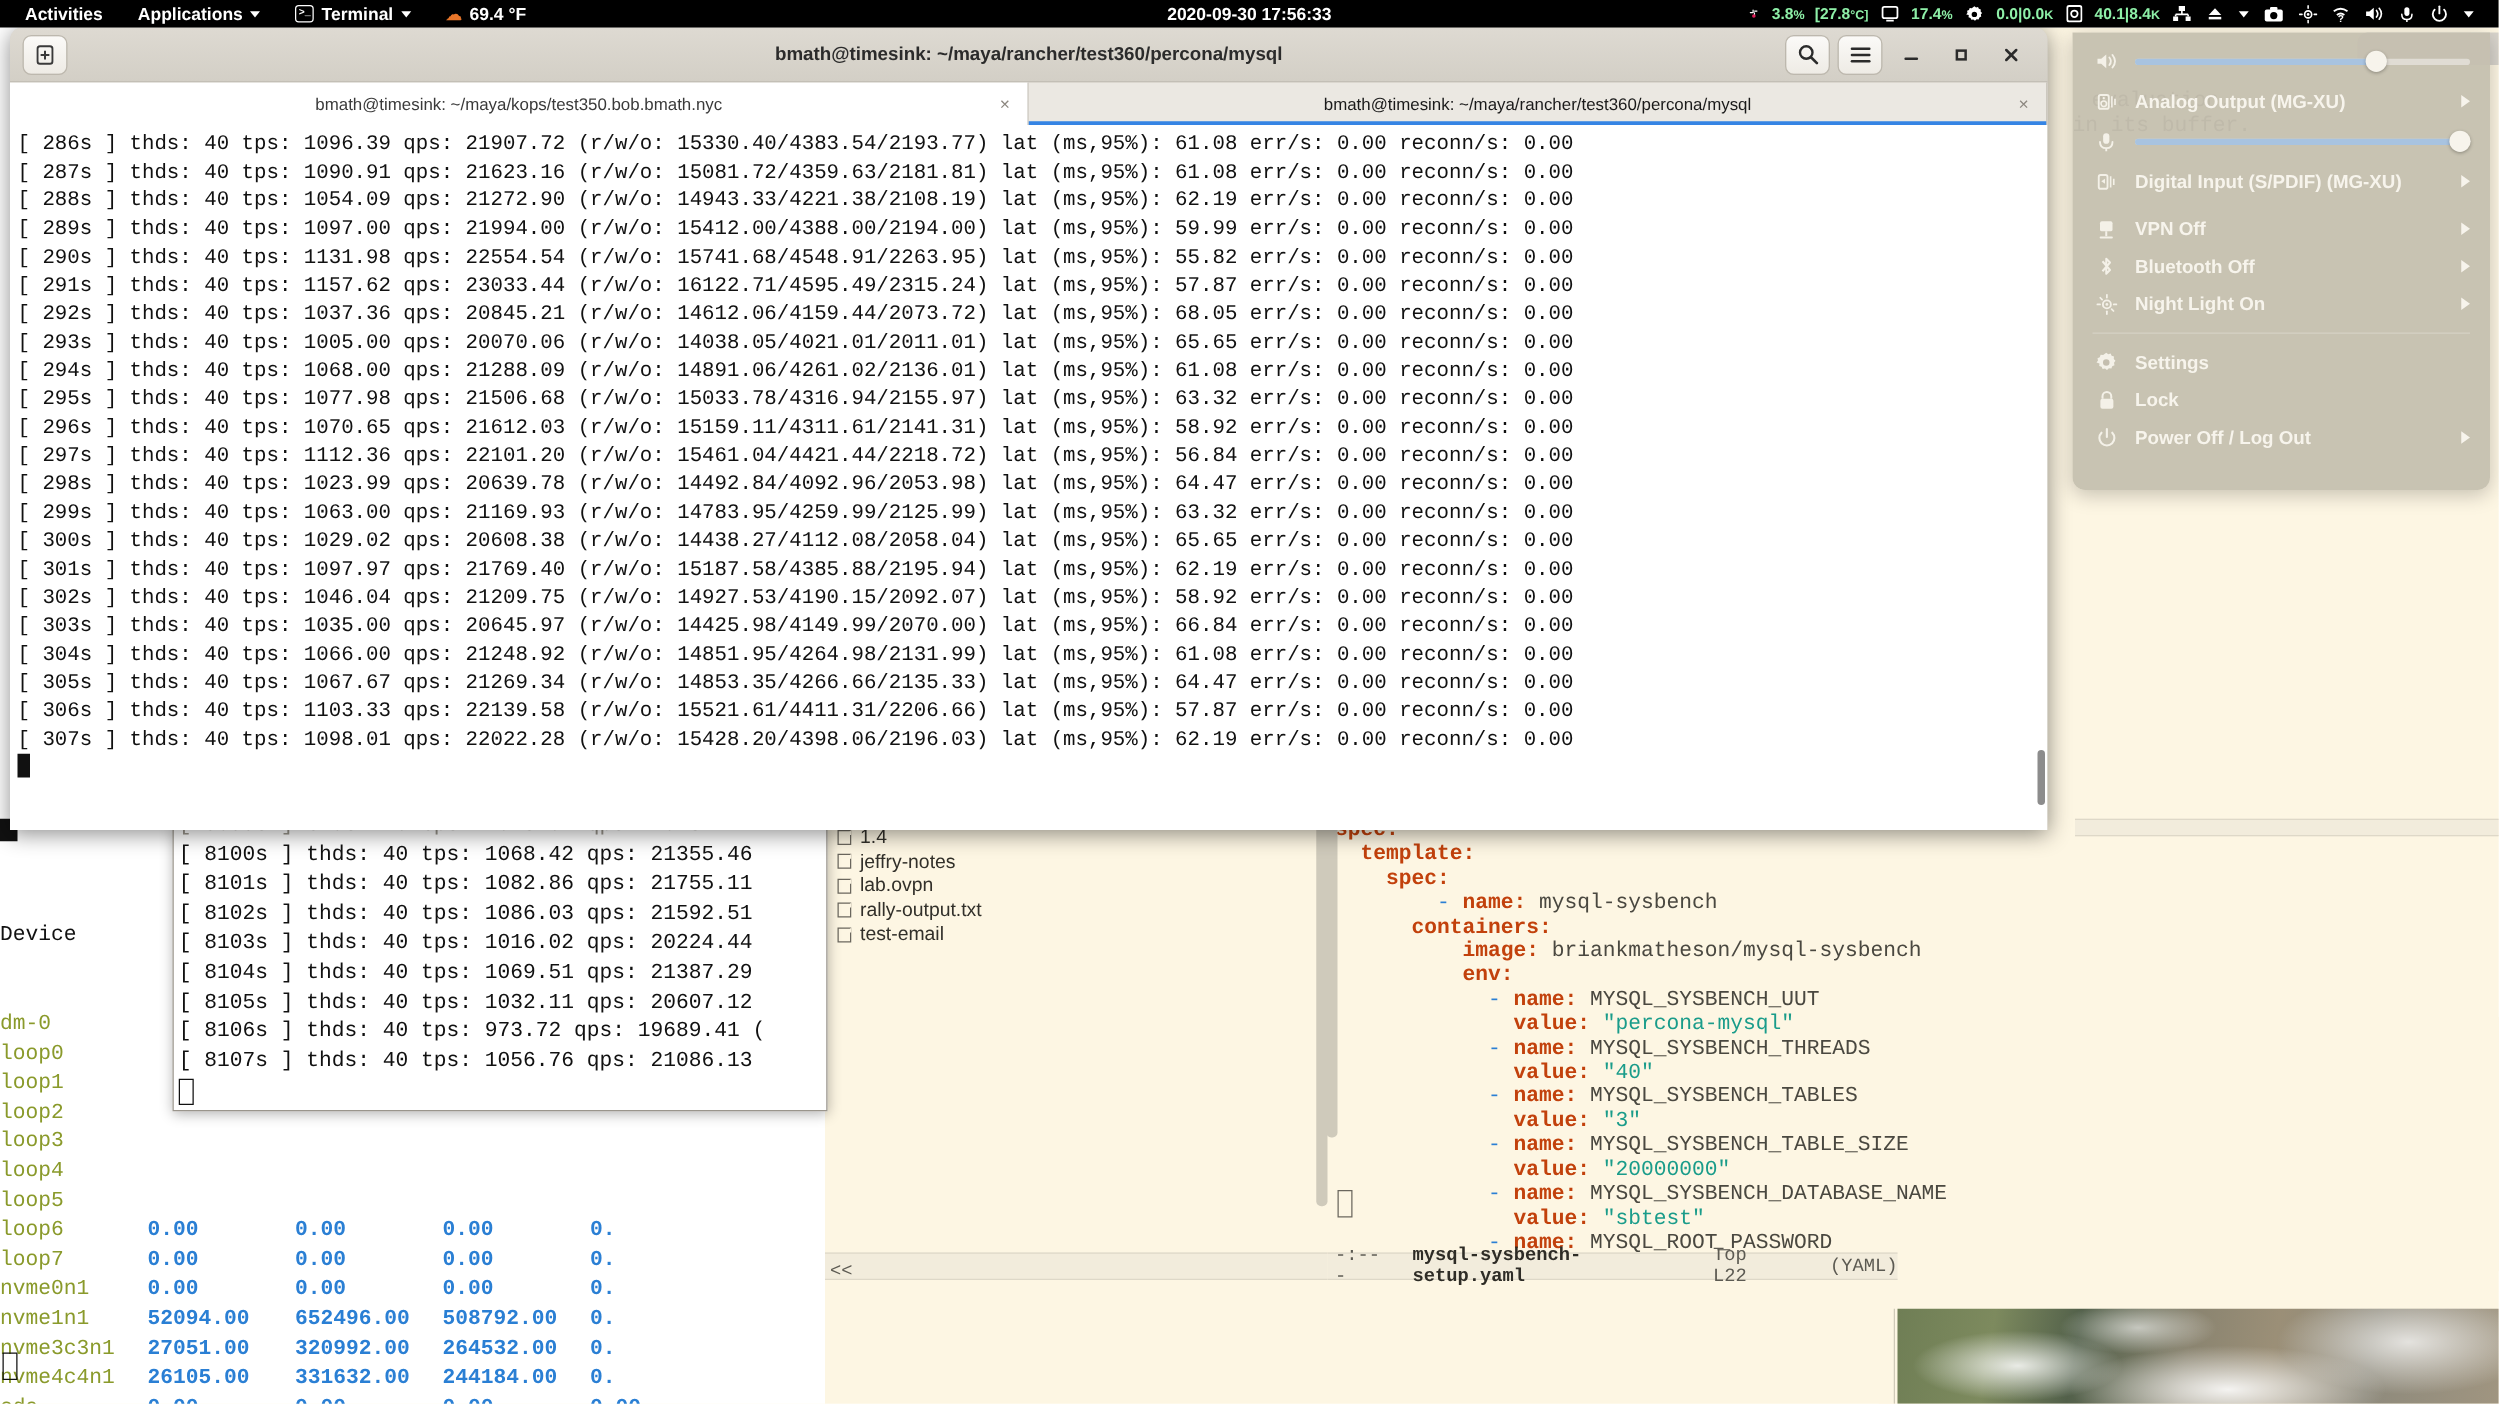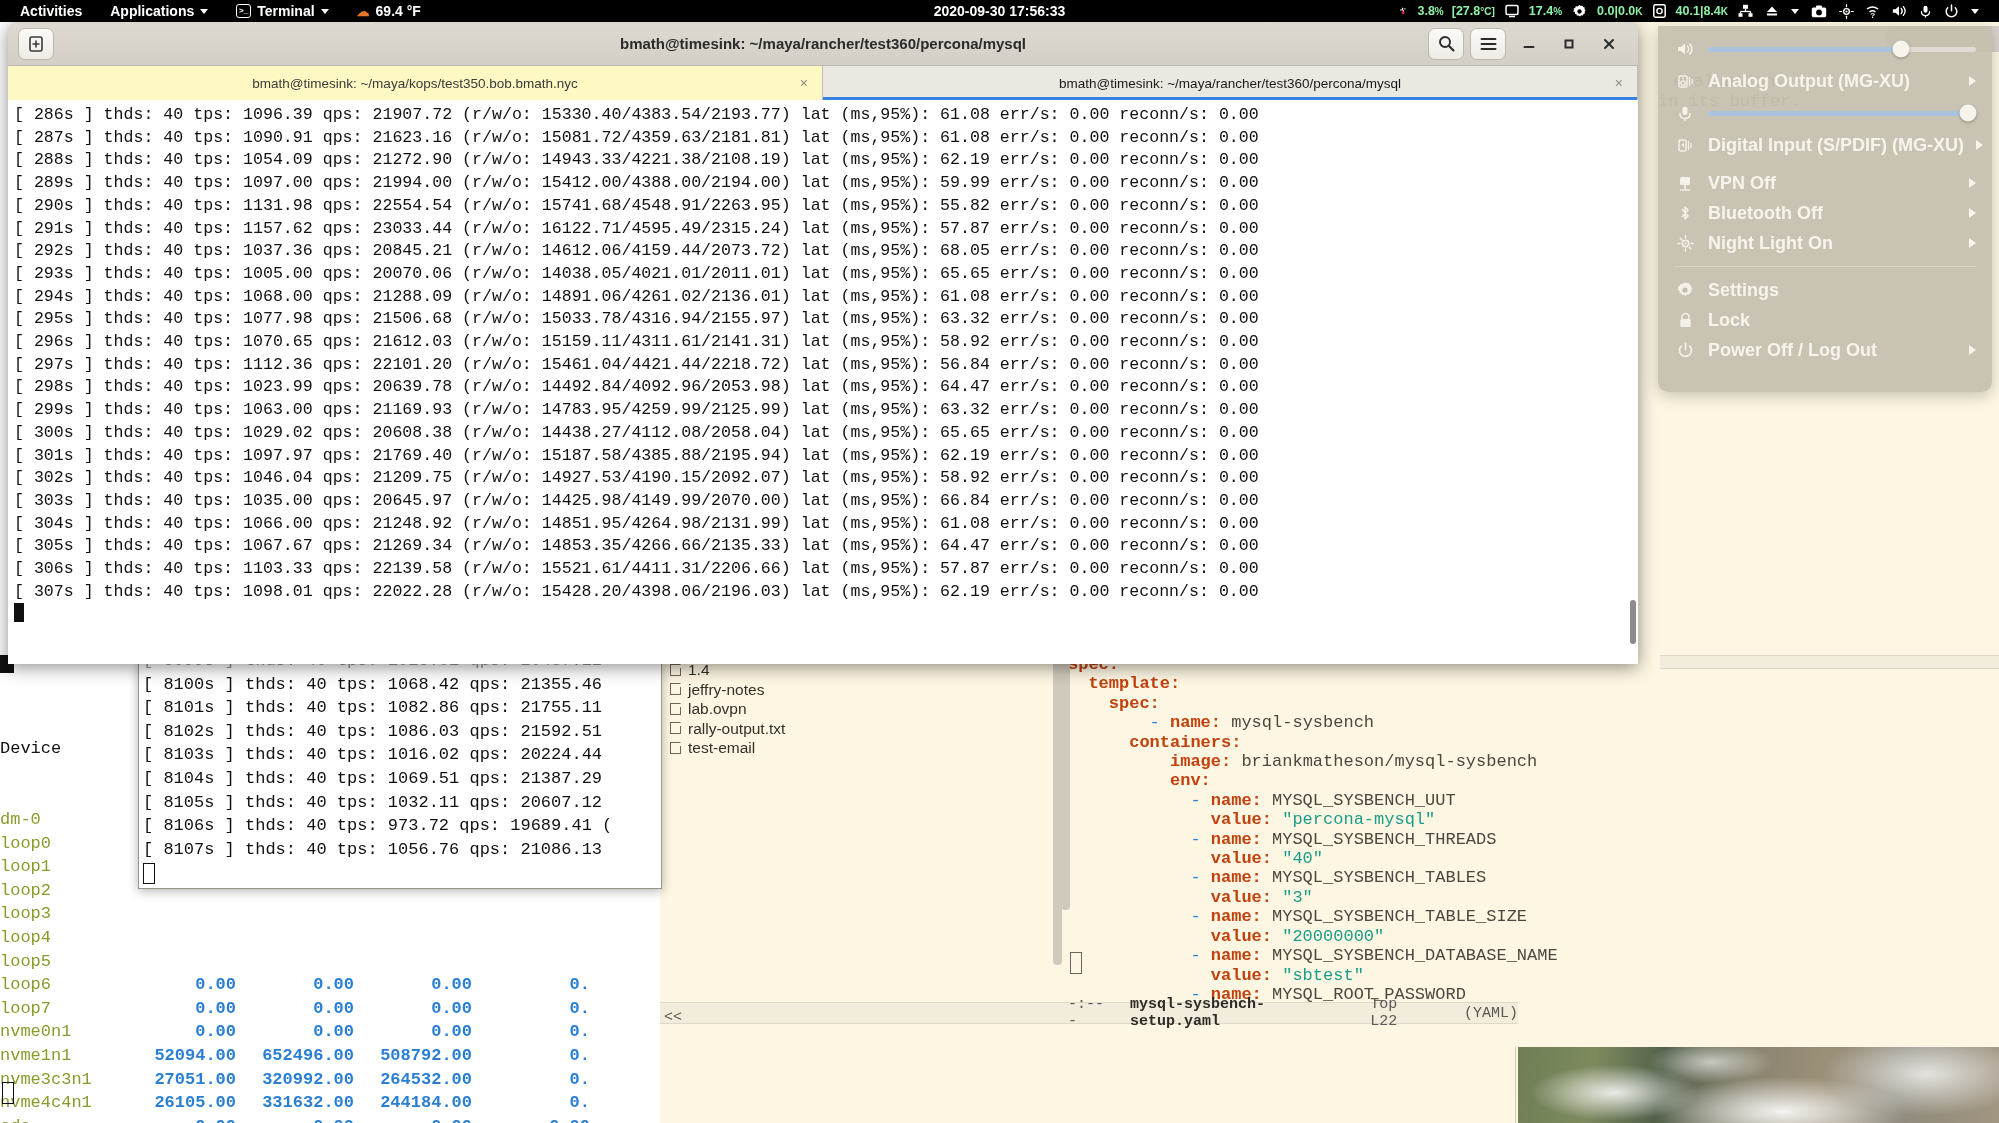--- a/index.html
+++ b/index.html
@@ -98,21 +98,21 @@
     position:absolute; left:0; right:0; text-align:center;
     font-size:15px; font-weight:bold; color:#2b2b2b; pointer-events:none;
   }
   .hdr-right { margin-left:auto; display:flex; align-items:center; gap:6px; padding-right:12px; }
   .winctl { width:34px;height:34px;display:flex;align-items:center;justify-content:center;cursor:pointer;color:#2b2b2b; }
 
   .tabbar { display:flex; height:34px; background:#d5d1c9; }
   .tab {
     flex:1; display:flex; align-items:center; justify-content:center;
     font-size:13.5px; color:#3a3a3a; position:relative;
-    border-right:1px solid #c2bdb4; cursor:pointer; background:#fef9c3;
+    border-right:1px solid #c2bdb4; cursor:pointer; background:#ffffff;
   }
   .tab.active { background:#ebe8e2; color:#1a1a1a; }
   .tab.active::after {
     content:""; position:absolute; left:0; right:0; bottom:0; height:3px; background:#3584e4;
   }
   .tab-close {
     position:absolute; right:14px; top:50%; transform:translateY(-50%);
     font-size:14px; color:#8d8880; cursor:pointer; line-height:1;
   }
 
@@ -139,21 +139,21 @@
     position:absolute; left:0px; top:690px; z-index:5;
     font-family:"Liberation Mono", monospace;
     font-size:17px; line-height:23.6px;
     white-space:pre;
   }
   .iostat .dev  { color:#111; }
   .iostat .name { color:#8a9a2b; }
   .iostat .num  { color:#2a7fd4; font-weight:bold; }
   .io-row { display:flex; }
   .io-c0 { width:118px; }
-  .io-c  { width:118px; text-align:right; }
+  .io-c  { width:118px; }
   .bottom-cursor {
     position:absolute; left:2px; top:1082px; width:12px; height:22px;
     border:1.6px solid #111; z-index:6;
   }
   .top-cursor {
     position:absolute; left:0px; top:655px; width:14px; height:18px;
     background:#111; z-index:6;
   }
 
   
@@ -240,21 +240,21 @@
     z-index:150;
     padding:6px 0 10px 0;
   }
   .sm-slider-row { display:flex; align-items:center; height:34px; padding:0 16px; gap:12px; }
   .sm-ic { width:22px; display:flex; align-items:center; justify-content:center; flex:none; color:#f4f1e8; }
   .sm-track { flex:1; height:5px; background:rgba(255,255,255,0.45); border-radius:3px; position:relative; }
   .sm-fill { position:absolute; left:0; top:0; bottom:0; background:#a8c3e0; border-radius:3px; }
   .sm-knob { position:absolute; top:50%; transform:translate(-50%,-50%); width:17px;height:17px;border-radius:50%; background:#f7f4ec; box-shadow:0 1px 3px rgba(0,0,0,0.3); }
   .sm-row {
     display:flex; align-items:center; height:30px; padding:0 16px; gap:12px;
-    color:#f7f4ec; font-size:18px; font-weight:bold; cursor:pointer;
+    color:#f7f4ec; font-size:15px; font-weight:bold; cursor:pointer;
   }
   .sm-row .lbl { flex:1; white-space:nowrap; }
   .sm-arrow { width:0;height:0;border-top:5px solid transparent;border-bottom:5px solid transparent;border-left:7px solid #f7f4ec; }
   .sm-sep { height:1px; background:rgba(255,255,255,0.25); margin:8px 16px; }
   .sm-gap { height:8px; }
 
   
   .peek {
     position:absolute; z-index:140;
     font-family:"Liberation Mono", monospace; font-size:17px;

